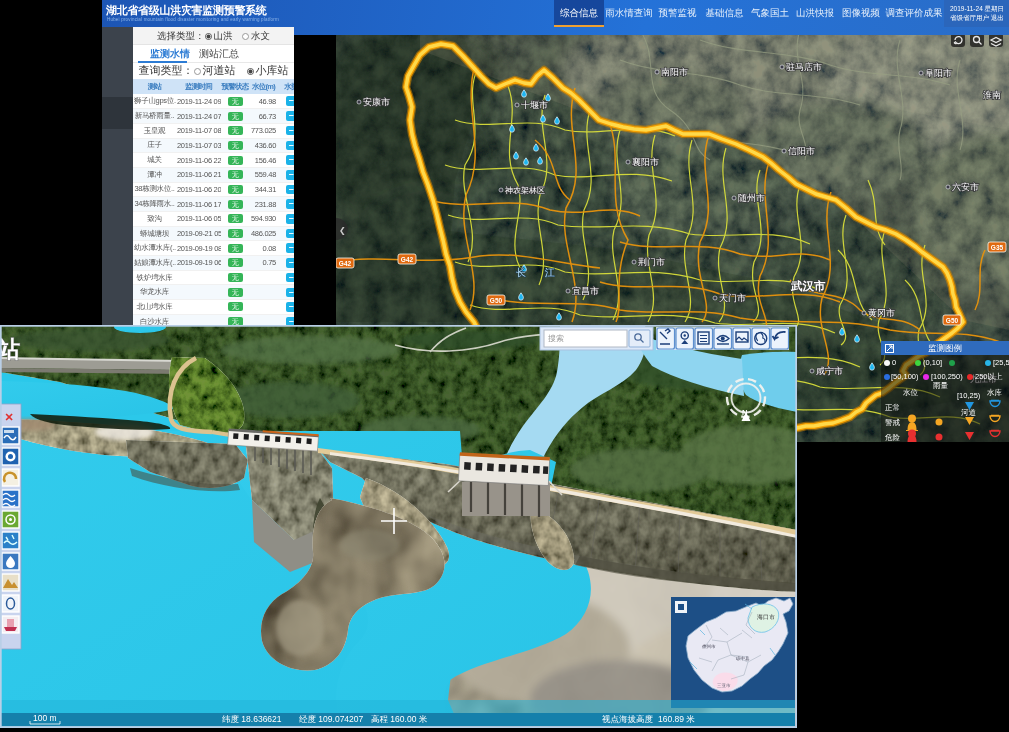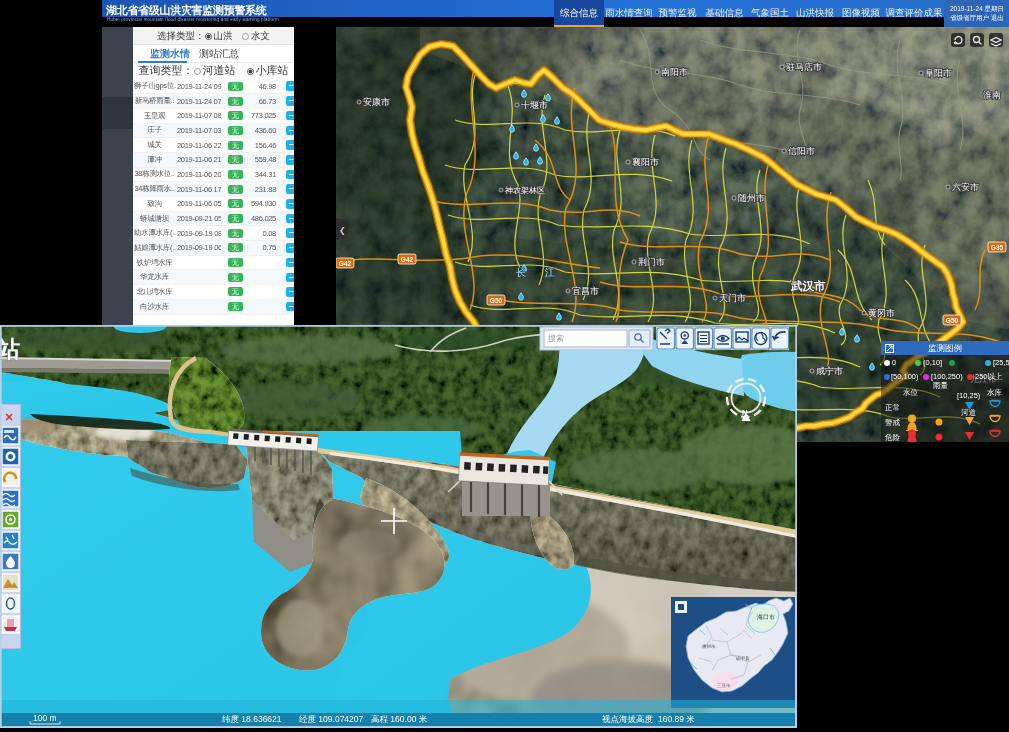--- a/index.html
+++ b/index.html
@@ -1,18 +1,18 @@
 <!DOCTYPE html>
 <html><head>
 <meta charset="utf-8">
 <style>
   html,body{margin:0;padding:0;background:#000;}
   *{box-sizing:border-box;font-family:"Liberation Sans",sans-serif;}
   #page{position:relative;width:1009px;height:732px;background:#000;overflow:hidden;}
-  #topbar{position:absolute;left:102px;top:0;width:907px;height:17px;
+  #topbar{position:absolute;left:102px;top:0;width:907px;height:35px;
     background:linear-gradient(100deg,#1c55b4,#2472d8 60%,#2a6dc8);}
   #title{position:absolute;left:4px;top:2.5px;color:#fff;font-size:11px;font-weight:bold;letter-spacing:-0.3px;}
   #subtitle{position:absolute;left:5px;top:17px;color:#8fb6e8;font-size:4.5px;letter-spacing:.2px;}
   .nav{position:absolute;top:0;height:27px;line-height:26px;color:#e8f1fb;font-size:9.5px;text-align:center;}
   .nav.active{background:#16479c;border-bottom:2px solid #f0a030;color:#fff;}
   #datebox{position:absolute;right:0;top:0;width:65px;height:27px;background:#2b66bb;color:#fff;font-size:6.5px;padding:4px 1px 0 6px;line-height:9px;}
   #sidebar{position:absolute;left:102px;top:27px;width:31px;height:298px;background:#3c434c;}
   .sbitem{position:absolute;left:0;width:37px;text-align:center;color:#d8dde2;font-size:8.5px;padding-left:48px;}
   .sbcirc{width:21px;height:21px;border:1.2px solid #a8b0b8;border-radius:50%;margin:0 auto 1px auto;display:flex;align-items:center;justify-content:center;}
   .sbitem.active .sbcirc{background:#1f6fd0;border-color:#1f6fd0;}
@@ -302,20 +302,28 @@
     <table class="grid">
       <colgroup>
           <col style="width:43px">
           <col style="width:45px">
           <col style="width:28px">
           <col style="width:29px">
           <col style="width:26px">
           <col style="width:32px">
         </colgroup>
       <tbody>
+          <tr>
+            <th>测站</th>
+            <th>监测时间</th>
+            <th>预警状态</th>
+            <th>水位(m)</th>
+            <th>水势</th>
+            <th>今8水位(</th>
+          </tr>
       <tr>
             <td>狮子山gps位..</td>
             <td>2019-11-24 09</td>
             <td><span class="wu">无</span></td>
             <td class="num">46.98</td>
             <td><span class="dash">–</span></td>
             <td class="num">46.99</td>
           </tr>
       <tr class="alt">
             <td>新马桥雨量..</td>

